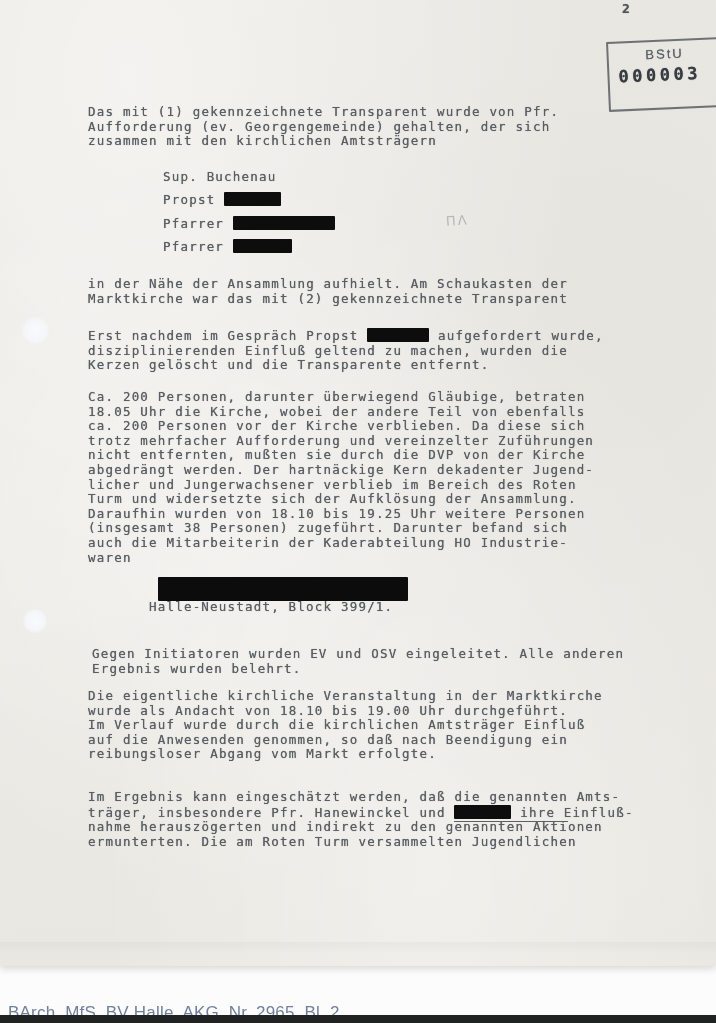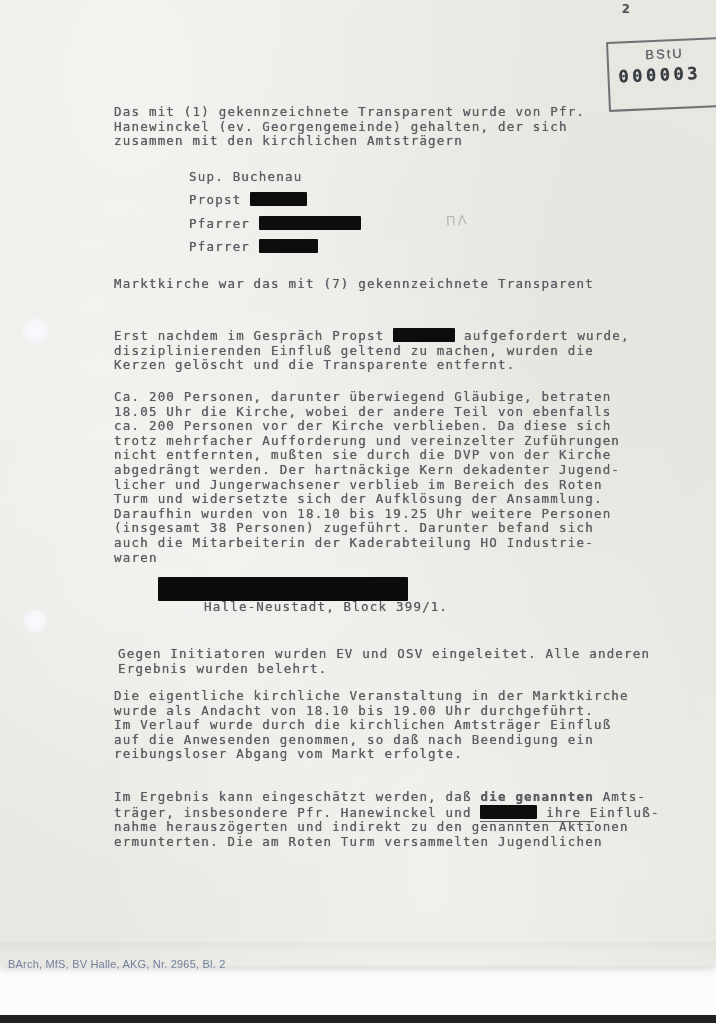--- a/index.html
+++ b/index.html
@@ -36,26 +36,26 @@
   .tw{
     position:absolute;
     font-family:"DejaVu Sans Mono",monospace;
     font-size:12.5px;
     letter-spacing:1.2px;
     line-height:14.6px;
     color:#595e63;
     text-shadow:0 0 0.7px rgba(88,93,98,0.85);
     white-space:pre;
   }
-  .tw .line{white-space:pre;margin-left:26px;}
+  .tw .line{white-space:pre;}
   .redact{
     display:inline-block;height:14px;vertical-align:-2px;
     background:#0d0d0d;border-radius:1px;
   }
-  .underlined{border-bottom:1.2px solid #5b6065;padding-bottom:17px;font-weight:bold;}
+  .underlined{border-bottom:1.2px solid #5b6065;padding-bottom:17px;}
   .redaction-block{position:absolute;background:#0c0c0c;border-radius:1px;}
 
   
   .page-num{
     position:absolute;left:622px;top:1px;
     font-family:"DejaVu Sans Mono",monospace;font-weight:bold;
     font-size:13px;color:#51565b;text-shadow:0 0 0.8px rgba(80,85,90,0.9);
   }
 
   
@@ -80,22 +80,22 @@
   
   .pencil{
     position:absolute;left:446px;top:213px;
     font-family:"DejaVu Sans",sans-serif;font-size:13px;
     color:rgba(108,113,118,0.42);transform:rotate(-4deg);
     letter-spacing:2px;
   }
 
   
   .archive-ref{
-    position:absolute;left:8px;top:958px;
-    font-family:"Liberation Sans",sans-serif;font-size:11px;
+    position:absolute;left:8px;top:1003px;
+    font-family:"Liberation Sans",sans-serif;font-size:17px;
     color:#71809a;letter-spacing:0.2px;white-space:nowrap;
   }
   .bottom-bar{
     position:absolute;left:0;top:1015px;width:716px;height:8px;
     background:#212222;
   }
 </style>
 </head>
 <body>
 
@@ -109,26 +109,26 @@
     <div class="page-num">2</div>
 
     <div class="stamp">
       <div class="stamp-label">BStU</div>
       <div class="stamp-number">000003</div>
     </div>
 
     <div class="pencil">ΠΛ</div>
 
     <div id="doc-body">
-        <div class="tw" style="left: 88px; top: 105px; line-height: 14.6px;"><div class="line"><span>Das mit (1) gekennzeichnete Transparent wurde von Pfr.</span></div><div class="line"><span>Hanewinckel (ev. Georgengemeinde) gehalten, der sich</span></div><div class="line"><span>zusammen mit den kirchlichen Amtsträgern</span></div></div>
+        <div class="tw" style="left: 88px; top: 105px; line-height: 14.6px;"><div class="line"><span>Das mit (1) gekennzeichnete Transparent wurde von Pfr.</span></div><div class="line"><span>Aufforderung (ev. Georgengemeinde) gehalten, der sich</span></div><div class="line"><span>zusammen mit den kirchlichen Amtsträgern</span></div></div>
         <div class="tw" style="left: 163px; top: 165px; line-height: 23.3px;"><div class="line"><span>Sup. Buchenau</span></div><div class="line"><span>Propst </span><span class="redact" style="width: 57px;"></span></div><div class="line"><span>Pfarrer </span><span class="redact" style="width: 102px;"></span></div><div class="line"><span>Pfarrer </span><span class="redact" style="width: 59px;"></span></div></div>
-        <div class="tw" style="left: 88px; top: 277px; line-height: 14.6px;"><div class="line"><span>Marktkirche war das mit (7) gekennzeichnete Transparent</span></div></div>
+        <div class="tw" style="left: 88px; top: 277px; line-height: 14.6px;"><div class="line"><span>in der Nähe der Ansammlung aufhielt. Am Schaukasten der</span></div><div class="line"><span>Marktkirche war das mit (2) gekennzeichnete Transparent</span></div></div>
         <div class="tw" style="left: 88px; top: 328px; line-height: 14.6px;"><div class="line"><span>Erst nachdem im Gespräch Propst </span><span class="redact" style="width: 62px;"></span><span> aufgefordert wurde,</span></div><div class="line"><span>disziplinierenden Einfluß geltend zu machen, wurden die</span></div><div class="line"><span>Kerzen gelöscht und die Transparente entfernt.</span></div></div>
         <div class="tw" style="left: 88px; top: 390px; line-height: 14.6px;"><div class="line"><span>Ca. 200 Personen, darunter überwiegend Gläubige, betraten</span></div><div class="line"><span>18.05 Uhr die Kirche, wobei der andere Teil von ebenfalls</span></div><div class="line"><span>ca. 200 Personen vor der Kirche verblieben. Da diese sich</span></div><div class="line"><span>trotz mehrfacher Aufforderung und vereinzelter Zuführungen</span></div><div class="line"><span>nicht entfernten, mußten sie durch die DVP von der Kirche</span></div><div class="line"><span>abgedrängt werden. Der hartnäckige Kern dekadenter Jugend-</span></div><div class="line"><span>licher und Jungerwachsener verblieb im Bereich des Roten</span></div><div class="line"><span>Turm und widersetzte sich der Aufklösung der Ansammlung.</span></div><div class="line"><span>Daraufhin wurden von 18.10 bis 19.25 Uhr weitere Personen</span></div><div class="line"><span>(insgesamt 38 Personen) zugeführt. Darunter befand sich</span></div><div class="line"><span>auch die Mitarbeiterin der Kaderabteilung HO Industrie-</span></div><div class="line"><span>waren</span></div></div>
-        <div class="tw" style="left: 178px; top: 600px; line-height: 14.6px;"><div class="line"><span>Halle-Neustadt, Block 399/1.</span></div></div>
+        <div class="tw" style="left: 149px; top: 600px; line-height: 14.6px;"><div class="line"><span>Halle-Neustadt, Block 399/1.</span></div></div>
         <div class="tw" style="left: 92px; top: 647px; line-height: 14.6px;"><div class="line"><span>Gegen Initiatoren wurden EV und OSV eingeleitet. Alle anderen</span></div><div class="line"><span>Ergebnis wurden belehrt.</span></div></div>
         <div class="tw" style="left: 88px; top: 689px; line-height: 14.6px;"><div class="line"><span>Die eigentliche kirchliche Veranstaltung in der Marktkirche</span></div><div class="line"><span>wurde als Andacht von 18.10 bis 19.00 Uhr durchgeführt.</span></div><div class="line"><span>Im Verlauf wurde durch die kirchlichen Amtsträger Einfluß</span></div><div class="line"><span>auf die Anwesenden genommen, so daß nach Beendigung ein</span></div><div class="line"><span>reibungsloser Abgang vom Markt erfolgte.</span></div></div>
         <div class="tw" style="left: 88px; top: 790px; line-height: 14.6px;"><div class="line"><span>Im Ergebnis kann eingeschätzt werden, daß </span><span class="underlined">die genannten</span><span> Amts-</span></div><div class="line"><span>träger, insbesondere Pfr. Hanewinckel und </span><span class="redact" style="width: 57px;"></span><span> ihre Einfluß-</span></div><div class="line"><span>nahme herauszögerten und indirekt zu den genannten Aktionen</span></div><div class="line"><span>ermunterten. Die am Roten Turm versammelten Jugendlichen</span></div></div>
         <div class="redaction-block" style="left: 158px; top: 577px; width: 250px; height: 24px;"></div>
       </div>
   </div>
 
   <div class="archive-ref">BArch, MfS, BV Halle, AKG, Nr. 2965, Bl. 2</div>
   <div class="bottom-bar"></div>
 

